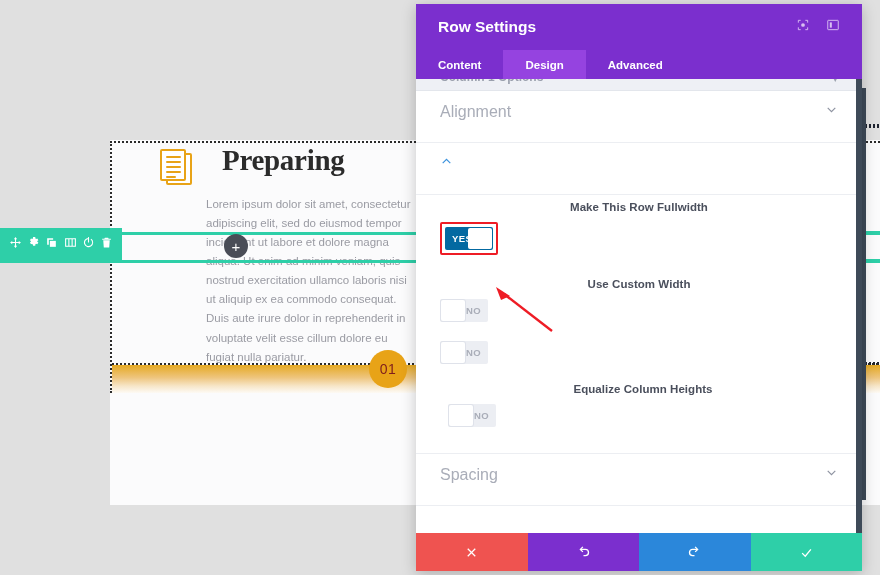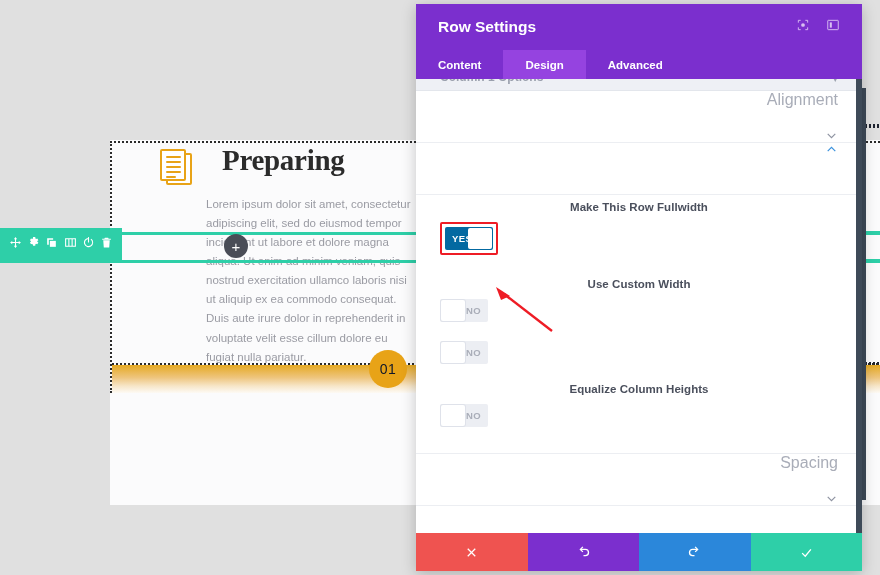--- a/index.html
+++ b/index.html
@@ -87,21 +87,21 @@
     position:absolute; left:224px; top:234px;
     width:24px; height:24px; border-radius:50%;
     background:#4a4d57; color:#fff; z-index:5;
     display:flex; align-items:center; justify-content:center;
     font-size:15px; line-height:1; font-weight:400;
   }
 
   .badge-01 {
     position:absolute; left:369px; top:350px;
     width:38px; height:38px; border-radius:50%;
-    background:#e8a317; color:#0f172a;
+    background:#e8a317; color:#7f1d1d;
     display:flex; align-items:center; justify-content:center;
     font-size:14px; letter-spacing:0.4px; z-index:6;
   }
   .bg-blue-dot {
     position:absolute; left:853px; top:124px; width:27px; height:4px;
     background:repeating-linear-gradient(to right,#1f2430 0 2px,transparent 2px 4px);
   }
   .bg-blue-fill {
     position:absolute; left:853px; top:365px; width:27px; height:26px;
     background:linear-gradient(to bottom,#5b9bd5,#c9dcef);
@@ -153,33 +153,32 @@
   }
   .ghost-row .gtxt {
     position:absolute; left:24px; top:-9px; font-size:12px;
     color:#9aa0ad; font-weight:700;
   }
   .ghost-row .gchev {
     position:absolute; right:24px; top:-7px; font-size:11px; color:#9aa0ad;
   }
 
   .sect-head {
-    height:52px; display:flex; align-items:flex-end;
-    padding:0 24px; border-bottom:1px solid #eceef2;
+    height:52px; display:flex; align-items:flex-start;
+    padding:12px 24px; border-bottom:1px solid #eceef2;
     cursor:pointer;
-    flex-direction:column;
   }
   .sect-head .lbl { flex:1; font-size:16px; color:#a9adb8; }
   .sect-head.open .lbl { color:#3b92dd; }
   .chev { width:13px; height:13px; stroke:#8e93a1; stroke-width:2.2; fill:none; }
   .sect-head.open .chev { stroke:#3b92dd; }
 
   .sect-body { padding:6px 24px 22px 24px; border-bottom:1px solid #eceef2; }
   .field { margin-bottom:19px; }
-  .field:last-child { margin-bottom:4px; }
+  .field:last-child { margin-bottom:4px;margin-left:8px; }
   .field-label {
     font-size:11.5px; font-weight:700; color:#4a4f5c;
     margin-bottom:9px; letter-spacing:0.05px;text-align:center;
   }
 
   .toggle {
     width:48px; height:23px; border-radius:2px;
     background:#eceef3; display:flex; align-items:center;
     position:relative; cursor:pointer;
   }

